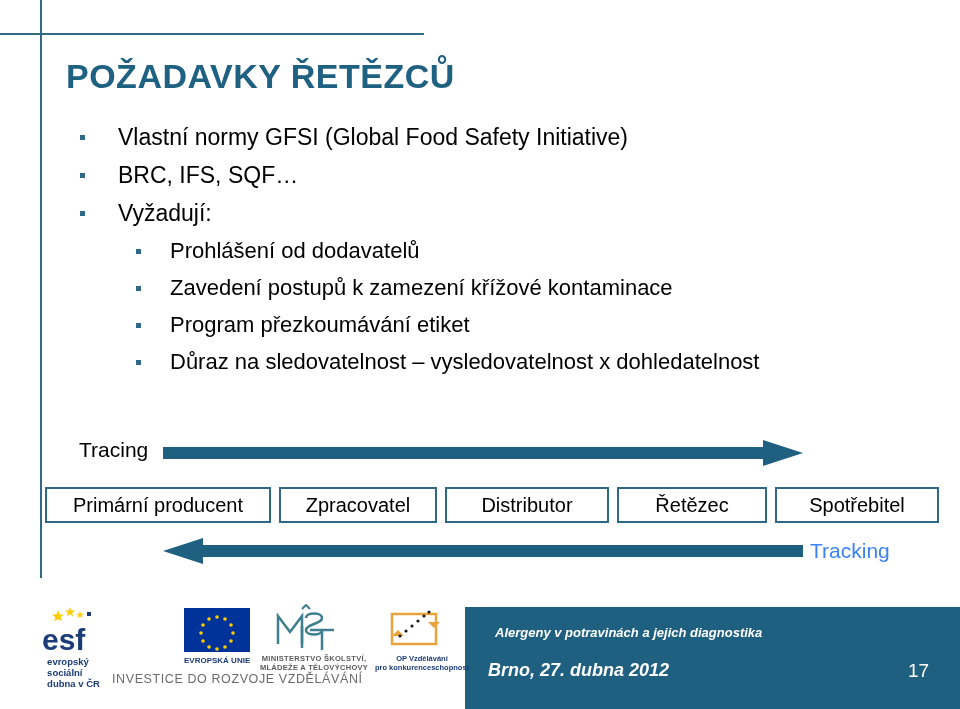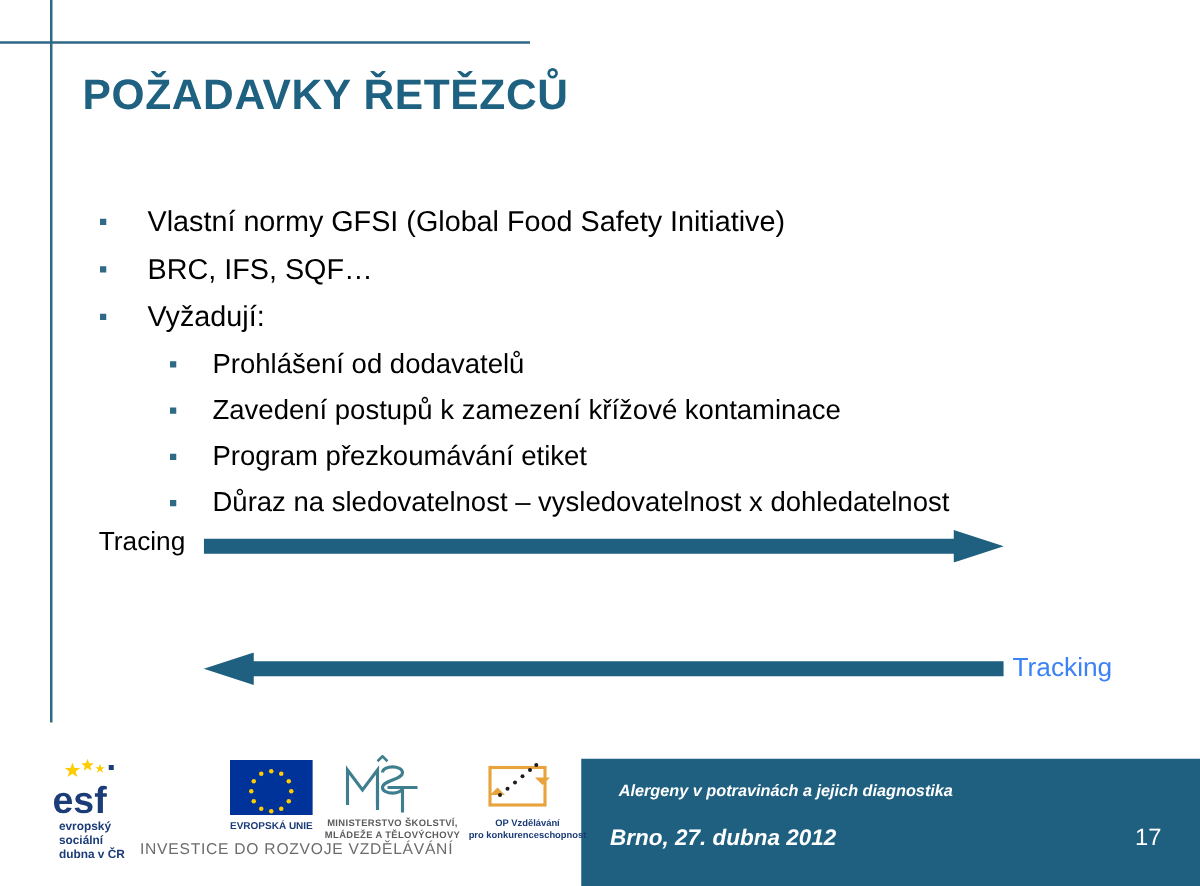--- a/index.html
+++ b/index.html
@@ -47,21 +47,20 @@
     letter-spacing: 0.5px;
     white-space: nowrap;
   }
 
   
   .bullets {
     position: absolute;
     left: 66px;
     top: 118px;
     width: 860px;
-    margin-top: 40px;
   }
   .b1 {
     position: relative;
     padding-left: 52px;
     font-size: 23px;
     color: #000000;
     line-height: 38px;
     white-space: nowrap;
   }
   .b1 .dot {
@@ -86,21 +85,21 @@
     top: 17px;
     width: 5px;
     height: 5px;
     background: #2E6A86;
   }
 
   
   .diagram {
     position: absolute;
     left: 0;
-    top: 0;
+    top: 16px;
     width: 960px;
     height: 629px;
     pointer-events: none;
   }
   .diagram * { pointer-events: auto; }
 
   .tracing-label {
     position: absolute;
     left: 79px;
     top: 422px;
@@ -320,20 +319,37 @@
   </div>
 
   <div class="diagram">
 
     <div class="tracing-label">Tracing</div>
 
     <svg class="arrow-top" viewBox="0 0 640 26">
       <polygon points="0,7 600,7 600,0 640,13 600,26 600,19 0,19" fill="#1F6080"></polygon>
     </svg>
 
+    <div class="chain-row">
+      <div class="chain-box w1">
+        <span>Primární producent</span>
+      </div>
+      <div class="chain-box w2">
+        <span>Zpracovatel</span>
+      </div>
+      <div class="chain-box w3">
+        <span>Distributor</span>
+      </div>
+      <div class="chain-box w4">
+        <span>Řetězec</span>
+      </div>
+      <div class="chain-box w5">
+        <span>Spotřebitel</span>
+      </div>
+    </div>
 
     <svg class="arrow-bottom" viewBox="0 0 640 26">
       <polygon points="640,7 40,7 40,0 0,13 40,26 40,19 640,19" fill="#1F6080"></polygon>
     </svg>
 
     <div class="tracking-label">Tracking</div>
   </div>
 
   <div class="footer-band"></div>
   <div class="footer-course">Alergeny v potravinách a jejich diagnostika</div>

